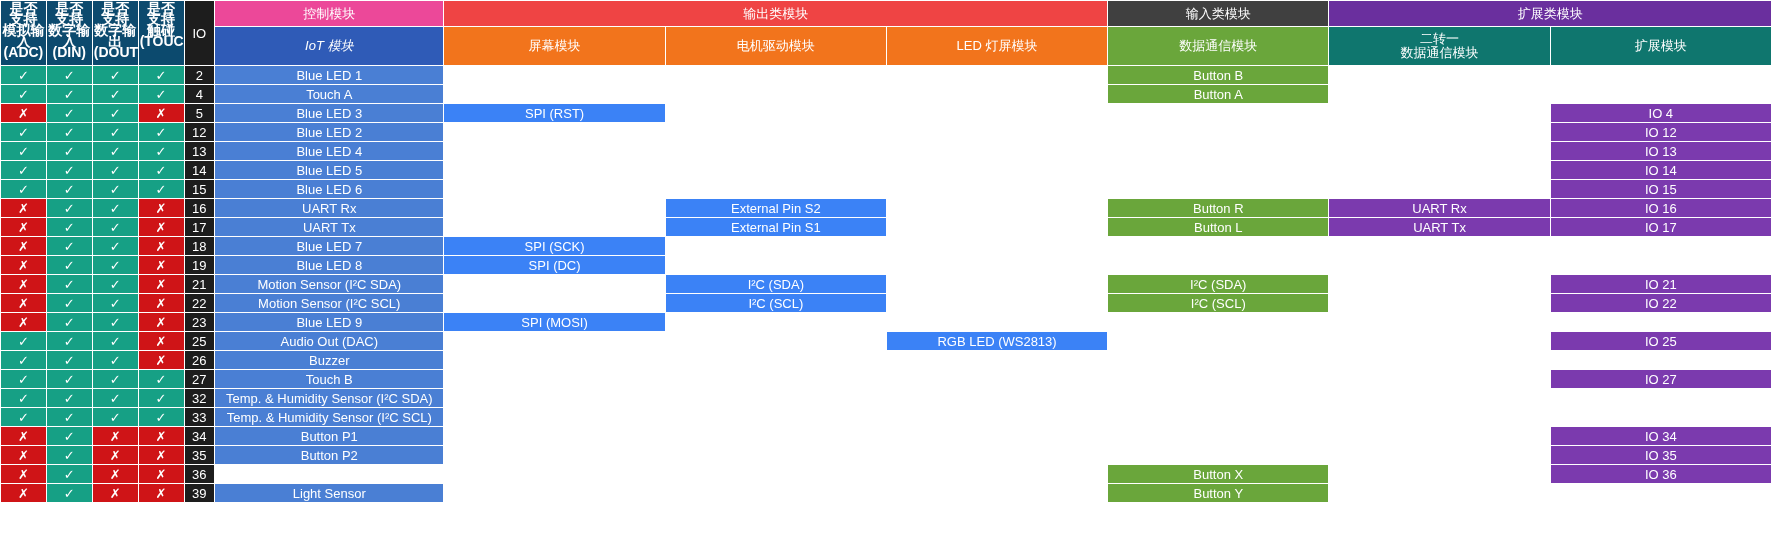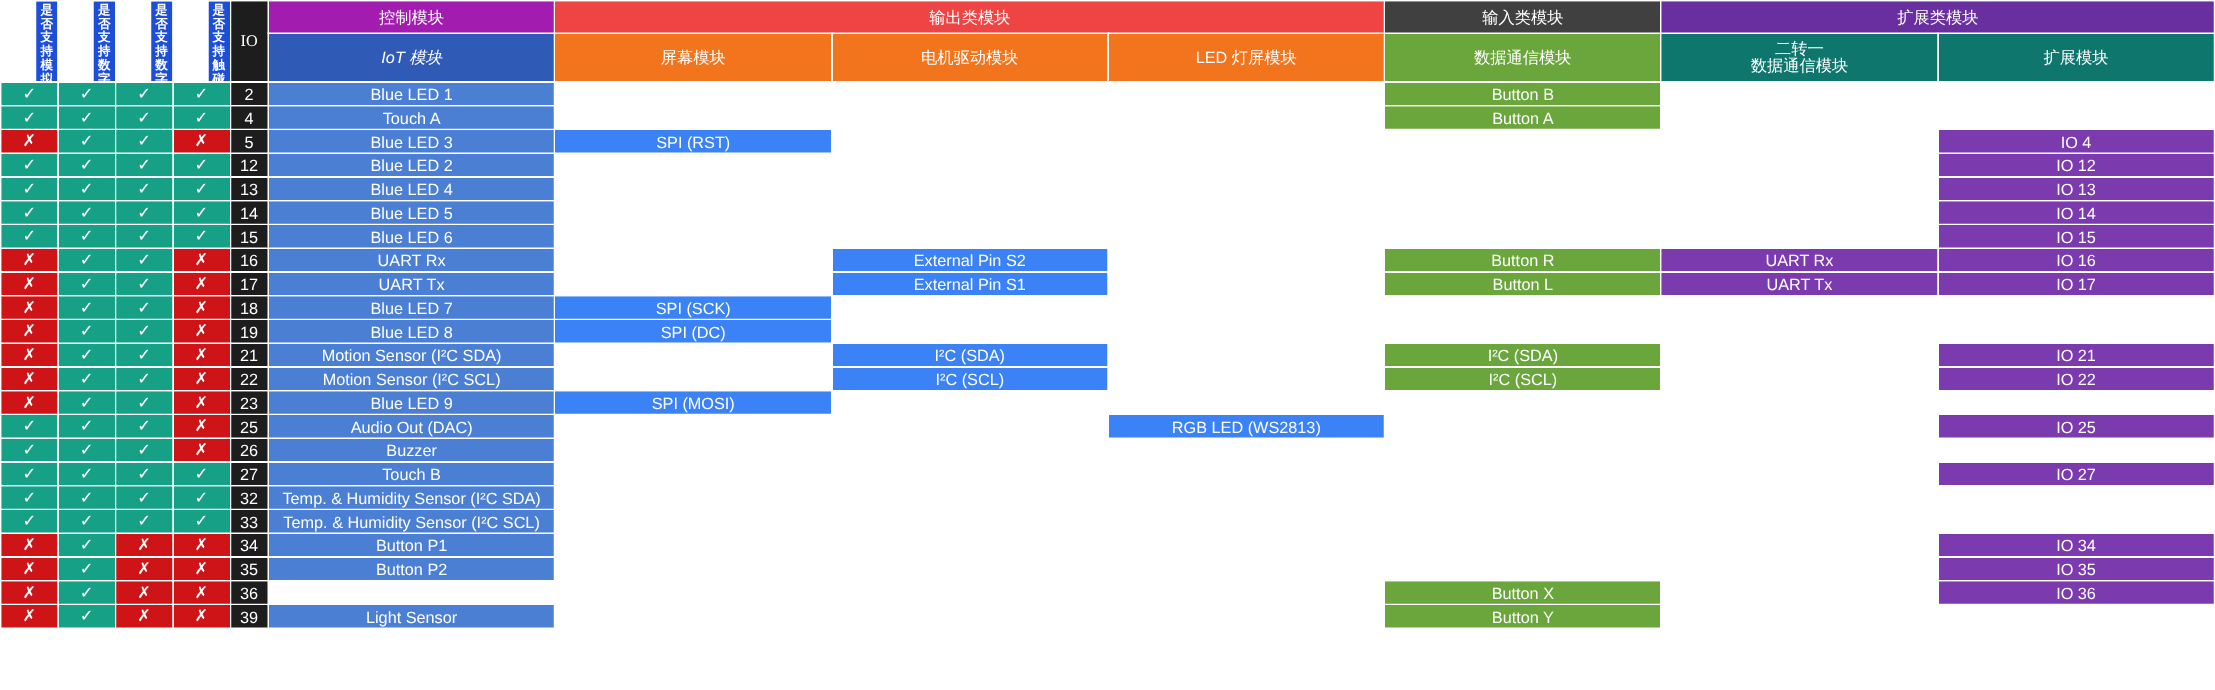--- a/index.html
+++ b/index.html
@@ -28,43 +28,41 @@
     overflow: hidden;
     white-space: nowrap;
   }
   
   col.c-cap { width: 45px; }
   col.c-io  { width: 30px; }
   col.c-ctrl{ width: 225px; }
   col.c-mod { width: 217px; }
 
   
-  .grp-ctrl { background: #a21caf; height: 24px; font-size: 13px; font-weight: bold; }
+  .grp-ctrl { background: #ec4899; height: 24px; font-size: 13px; font-weight: bold; }
   .grp-out  { background: #ef4444; height: 24px; font-size: 13px; font-weight: bold; }
   .grp-in   { background: #404040; height: 24px; font-size: 13px; font-weight: bold; }
   .grp-ext  { background: #6a2f9e; height: 24px; font-size: 13px; font-weight: bold; }
 
   
   .cap-head {
-    background: #1d4ed8;
+    background: #0c4a6e;
     color: #ffffff;
-    font-size: 10px;
+    font-size: 14px;
     line-height: 11px;
     height: 60px;
     padding: 2px 1px;
     white-space: normal;
     font-weight: bold;
-    margin-left: 28px;
   }
   .io-head {
     background: #1d1d1d;
     color: #ffffff;
     font-size: 15px;
     font-weight: bold;
-    font-family: Liberation Serif, serif;
   }
   .sub-ctrl { background: #2f5bb7; height: 36px; font-size: 13px; font-style: italic; }
   .sub-out  { background: #f2741c; height: 36px; font-size: 13px; }
   .sub-in   { background: #6aa63b; height: 36px; font-size: 13px; }
   .sub-ext  { background: #0f766e; height: 36px; font-size: 12px; line-height: 14px; white-space: normal; }
 
   
   tr.datarow td { height: 18px; }
   .cap-yes { background: #16a085; color: #ffffff; font-size: 11px; }
   .cap-no  { background: #cf1417; color: #ffffff; font-size: 11px; }

